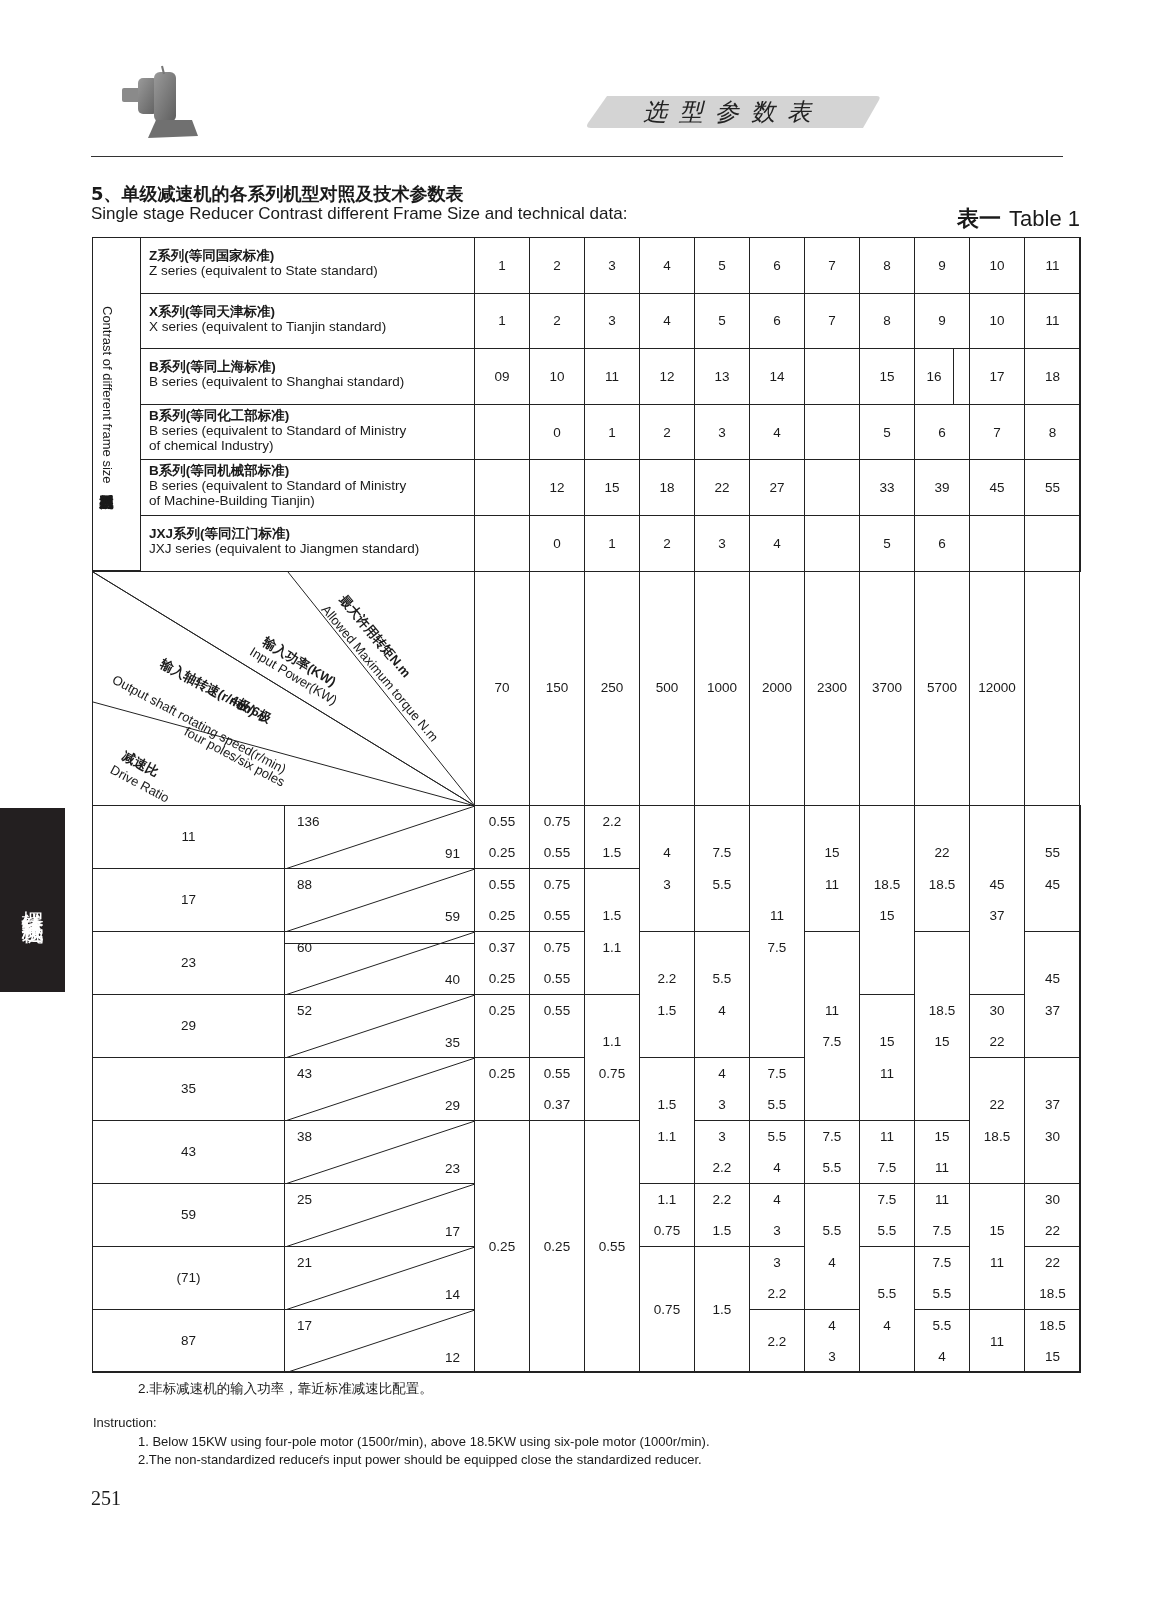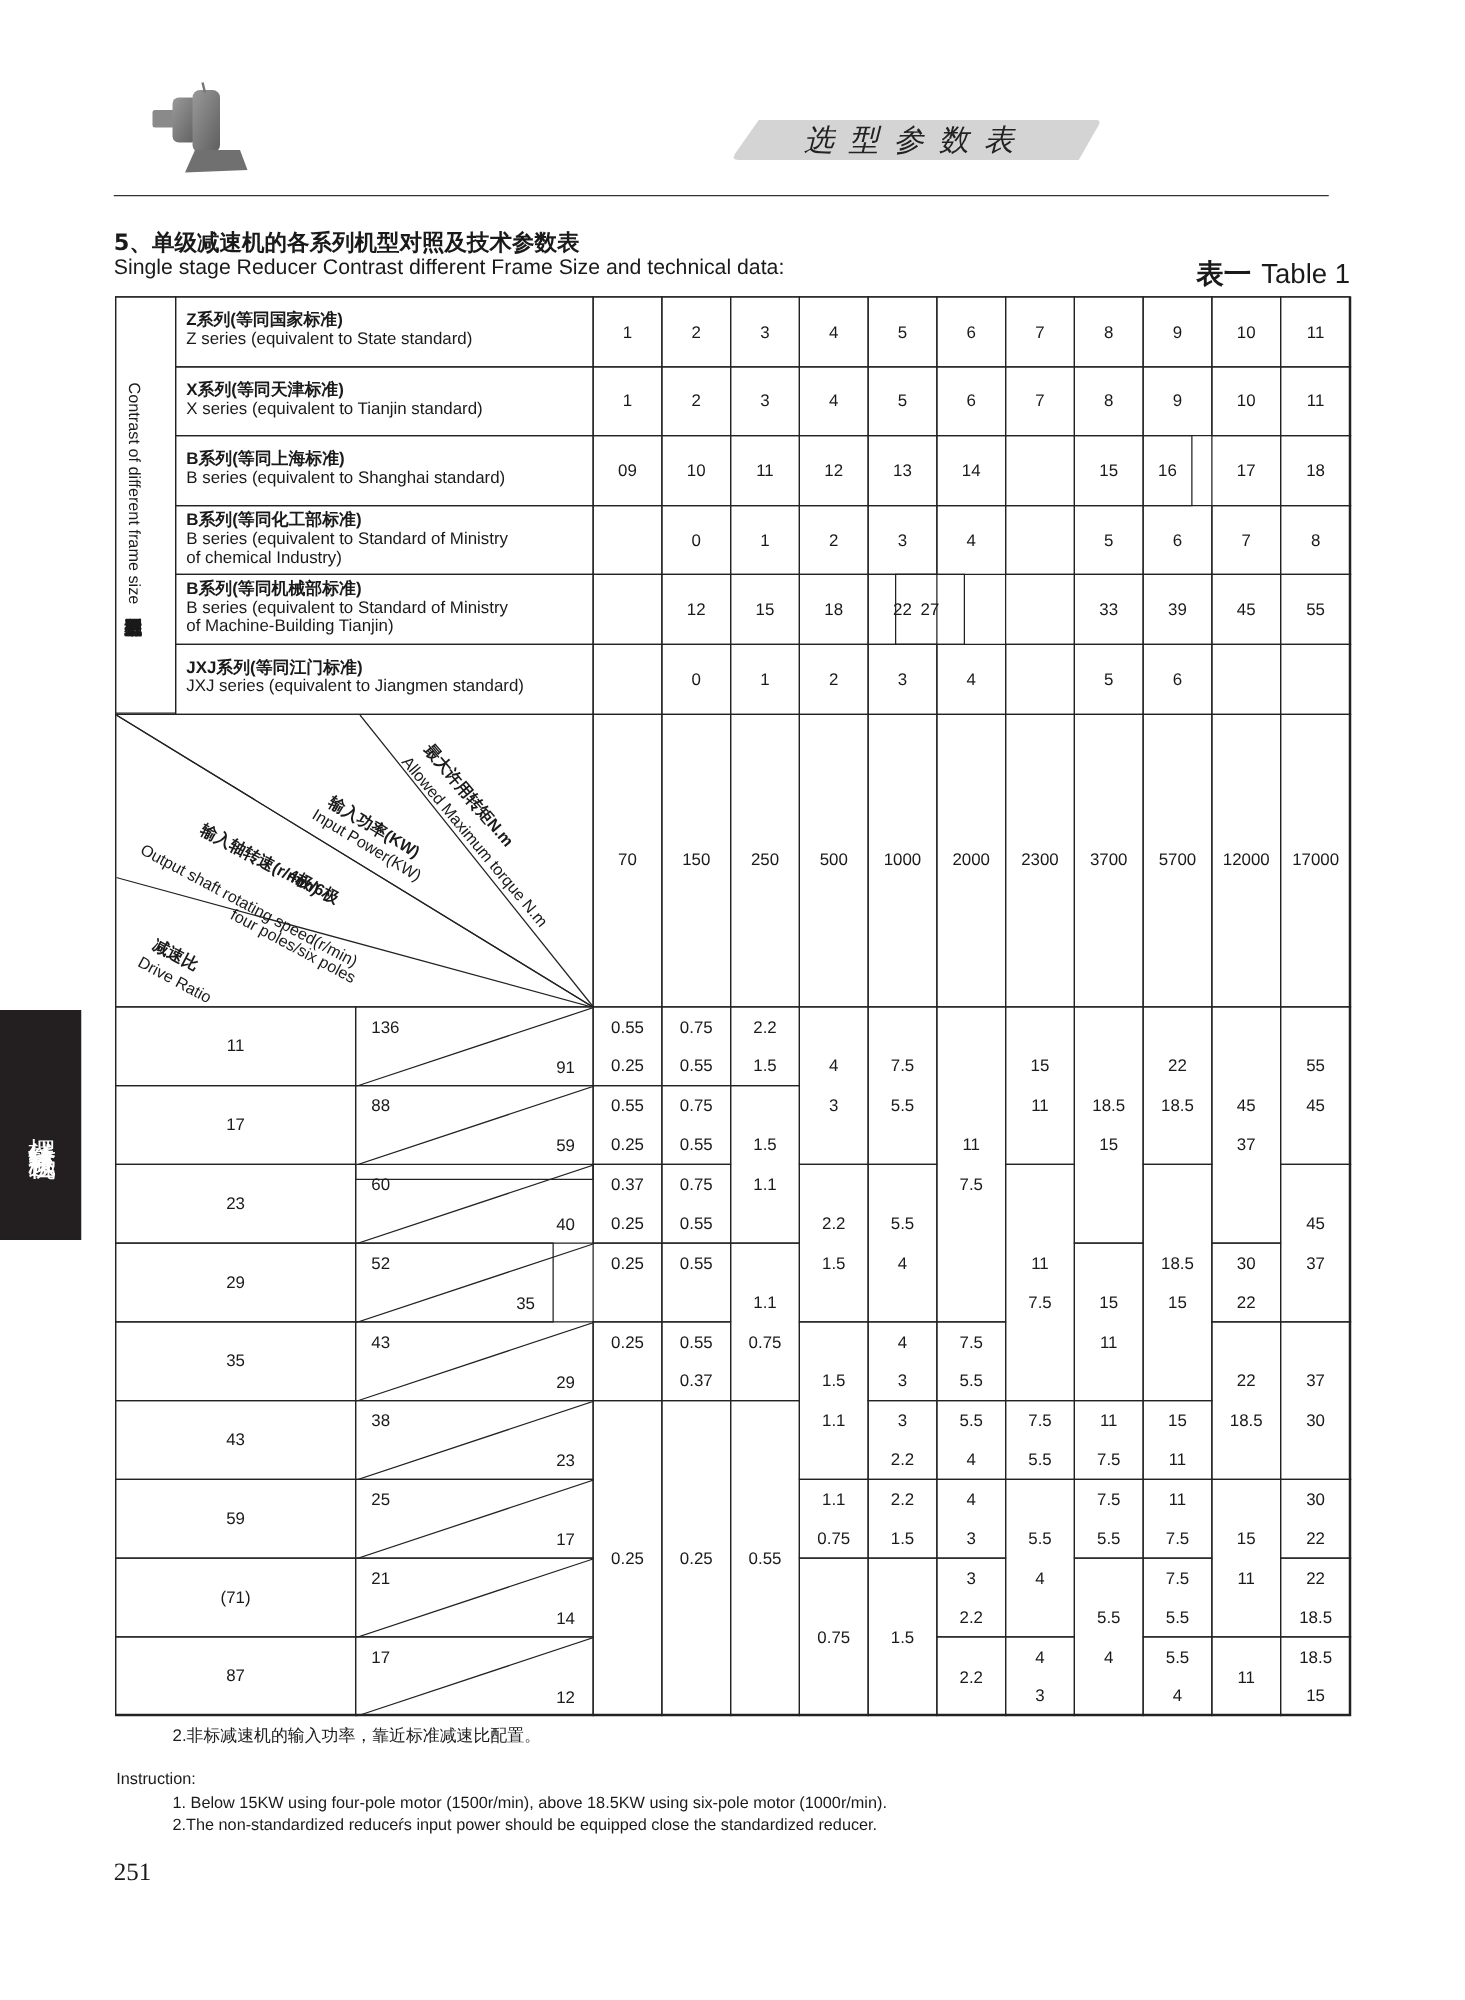--- a/index.html
+++ b/index.html
@@ -244,21 +244,21 @@
     </div>
     <div class="cell" style="left: 492px; top: 222.4px; width: 56px; height: 56.6px; background: transparent;">
       <div class="v" style="top: 19.8px;">15</div>
     </div>
     <div class="cell" style="left: 547px; top: 222.4px; width: 56px; height: 56.6px; background: transparent;">
       <div class="v" style="top: 19.8px;">18</div>
     </div>
     <div class="cell" style="left: 602px; top: 222.4px; width: 56px; height: 56.6px; background: transparent;">
       <div class="v" style="top: 19.8px;">22</div>
     </div>
-    <div class="cell" style="left: 624px; top: 222.4px; width: 56px; height: 56.6px; background: transparent;">
+    <div class="cell" style="left: 657px; top: 222.4px; width: 56px; height: 56.6px; background: transparent;">
       <div class="v" style="top: 19.8px;">27</div>
     </div>
     <div class="cell" style="left: 712px; top: 222.4px; width: 56px; height: 56.6px; background: transparent;">
       <div class="v" style="top: 19.8px;"></div>
     </div>
     <div class="cell" style="left: 767px; top: 222.4px; width: 56px; height: 56.6px; background: transparent;">
       <div class="v" style="top: 19.8px;">33</div>
     </div>
     <div class="cell" style="left: 822px; top: 222.4px; width: 56px; height: 56.6px; background: transparent;">
       <div class="v" style="top: 19.8px;">39</div>
@@ -349,23 +349,20 @@
     </div>
     <div class="cell" style="left: 767px; top: 334px; width: 56px; height: 235px; background: transparent;">
       <div class="v" style="top: 108px;">3700</div>
     </div>
     <div class="cell" style="left: 822px; top: 334px; width: 56px; height: 235px; background: transparent;">
       <div class="v" style="top: 108px;">5700</div>
     </div>
     <div class="cell" style="left: 877px; top: 334px; width: 56px; height: 235px; background: transparent;">
       <div class="v" style="top: 108px;">12000</div>
     </div>
-    <div class="cell" style="left: 932px; top: 334px; width: 57px; height: 235px; background: transparent;">
-      <div class="v" style="top: 108px;">17000</div>
-    </div>
     <div class="cell" style="left: 0px; top: 568px; width: 193px; height: 64px; background: transparent;">
       <div class="v" style="top: 22.5px;">11</div>
     </div>
     <div class="cell" style="left: 192px; top: 568px; width: 191px; height: 64px; background: transparent;">
       <svg width="190" height="63" style="position: absolute; left: 0px; top: 0px;">
         <line x1="0" y1="63" x2="190" y2="0" stroke="#222"></line>
       </svg>
       <div style="position: absolute; left: 12px; top: 8px; font-size: 13.5px;">136</div>
       <div style="position: absolute; right: 14px; top: 40px; font-size: 13.5px;">91</div>
     </div>
@@ -385,21 +382,21 @@
     <div class="cell" style="left: 192px; top: 694px; width: 191px; height: 64px; background: transparent;">
       <svg width="190" height="63" style="position: absolute; left: 0px; top: 0px;">
         <line x1="0" y1="63" x2="190" y2="0" stroke="#222"></line>
       </svg>
       <div style="position: absolute; left: 12px; top: 8px; font-size: 13.5px;">60</div>
       <div style="position: absolute; right: 14px; top: 40px; font-size: 13.5px;">40</div>
     </div>
     <div class="cell" style="left: 0px; top: 757px; width: 193px; height: 64px; background: transparent;">
       <div class="v" style="top: 22.5px;">29</div>
     </div>
-    <div class="cell" style="left: 192px; top: 757px; width: 159px; height: 64px; background: transparent;">
+    <div class="cell" style="left: 192px; top: 757px; width: 191px; height: 64px; background: transparent;">
       <svg width="190" height="63" style="position: absolute; left: 0px; top: 0px;">
         <line x1="0" y1="63" x2="190" y2="0" stroke="#222"></line>
       </svg>
       <div style="position: absolute; left: 12px; top: 8px; font-size: 13.5px;">52</div>
       <div style="position: absolute; right: 14px; top: 40px; font-size: 13.5px;">35</div>
     </div>
     <div class="cell" style="left: 0px; top: 820px; width: 193px; height: 64px; background: transparent;">
       <div class="v" style="top: 22.5px;">35</div>
     </div>
     <div class="cell" style="left: 192px; top: 820px; width: 191px; height: 64px; background: transparent;">

